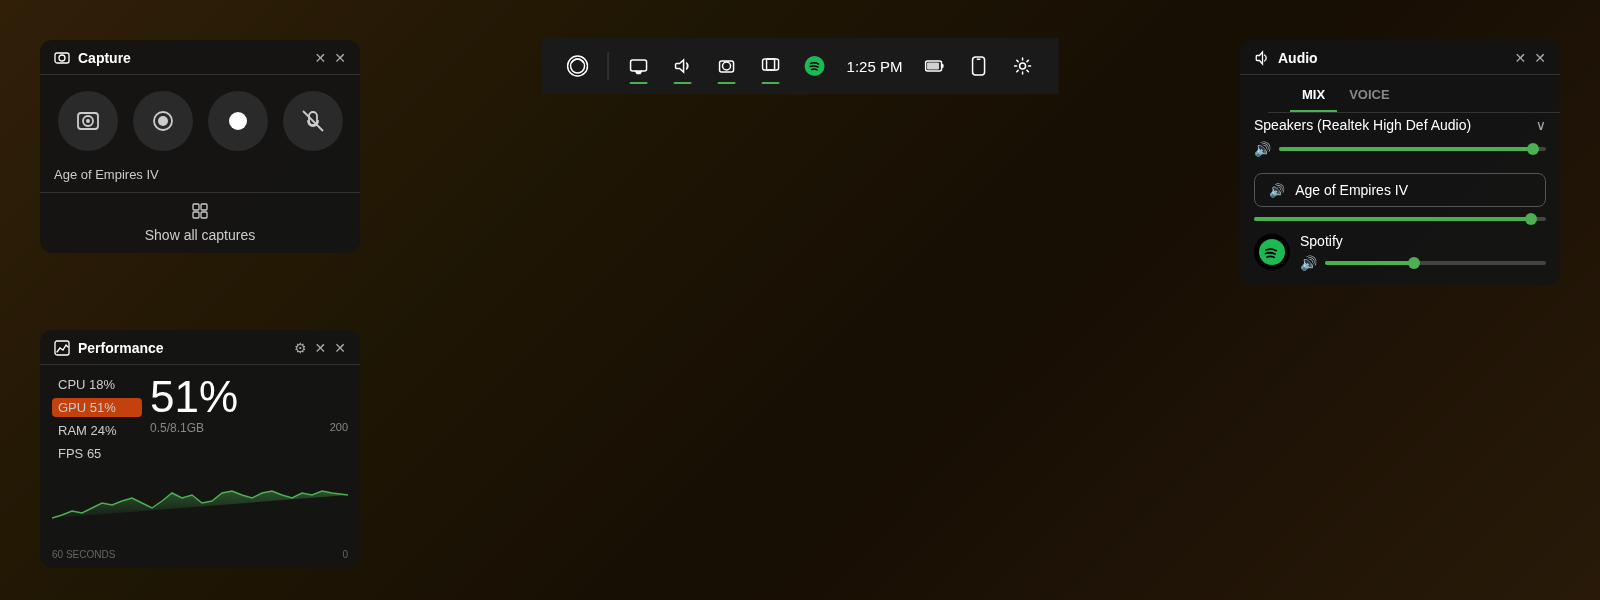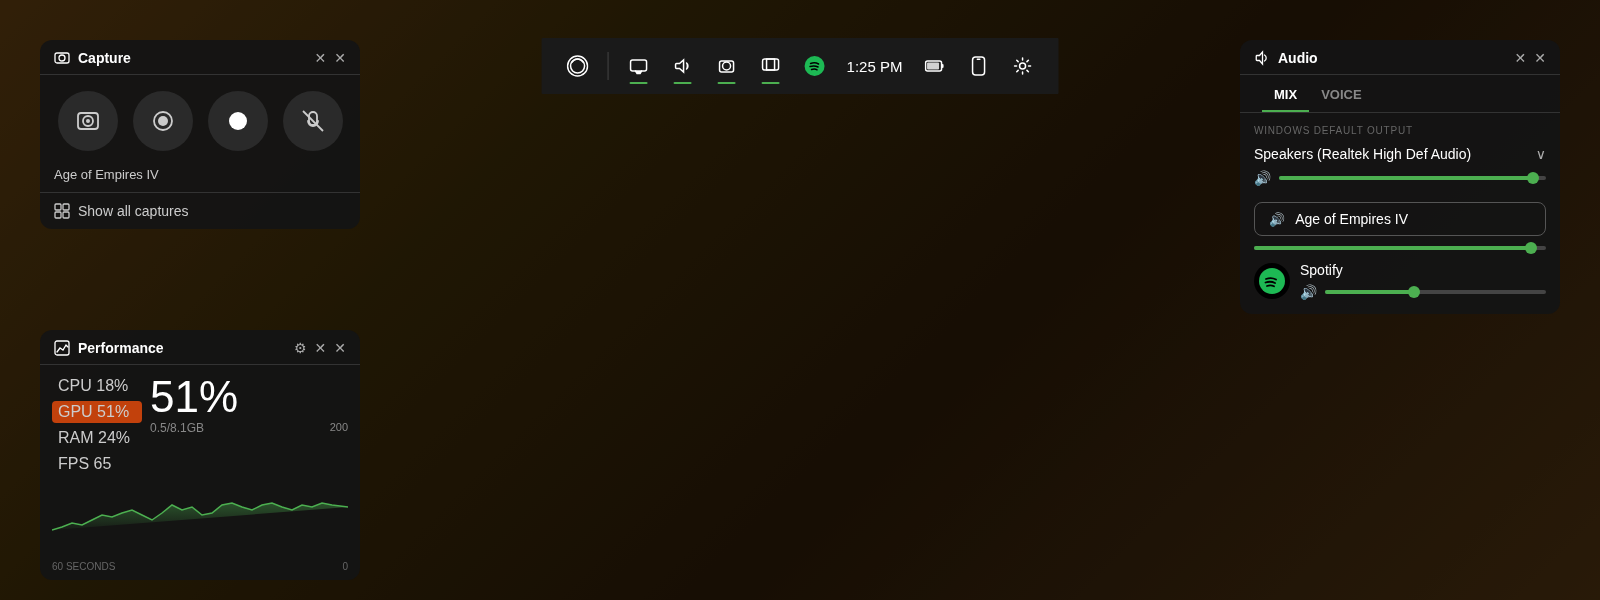--- a/index.html
+++ b/index.html
@@ -150,41 +150,42 @@
     }
     .capture-show-all {
       display: flex;
       align-items: center;
       gap: 8px;
       padding: 10px 14px;
       border-top: 1px solid #333;
       cursor: pointer;
       font-size: 14px;
       color: #ccc;
+      flex-direction: column;
     }
 
     
     .perf-panel {
       top: 330px;
       left: 40px;
       width: 320px;
     }
     .perf-body {
       display: flex;
       padding: 10px 12px 6px;
       gap: 8px;
     }
     .perf-stats {
       display: flex;
       flex-direction: column;
       gap: 4px;
       min-width: 90px;
     }
     .stat-row {
-      font-size: 16px;
+      font-size: 13px;
       color: #ccc;
       padding: 2px 6px;
       border-radius: 4px;
     }
     .stat-row.active {
       background: #c2410c;
     }
     .perf-main {
       flex: 1;
       display: flex;
@@ -303,20 +304,21 @@
       top: 40px;
       right: 40px;
       width: 320px;
     }
     .audio-tabs {
       display: flex;
       gap: 0;
       padding: 0 22px;
       border-bottom: 1px solid #333;
       margin-top: 4px;
+      margin-left: 28px;
     }
     .audio-tab {
       font-size: 13px;
       font-weight: 600;
       color: #888;
       padding: 8px 12px;
       cursor: pointer;
       border-bottom: 2px solid transparent;
     }
     .audio-tab.active {
@@ -681,21 +683,20 @@
     </div>
     <div class="panel-header-icons">
       <span>✕</span>
       <span>✕</span>
     </div>
   </div>
   <div class="audio-tabs">
     <div class="audio-tab active">MIX</div>
     <div class="audio-tab">VOICE</div>
   </div>
-  <div class="audio-section-label">WINDOWS DEFAULT OUTPUT</div>
   <div class="audio-device-row">
     <span class="audio-device-name">Speakers (Realtek High Def Audio)</span>
     <span class="audio-chevron">∨</span>
   </div>
   <div class="audio-slider-row">
     <span class="audio-icon">🔊</span>
     <div class="slider-track">
       <div class="slider-fill" style="width:95%"></div>
       <div class="slider-thumb" style="right: auto; left: calc(95% - 6px);"></div>
     </div>

